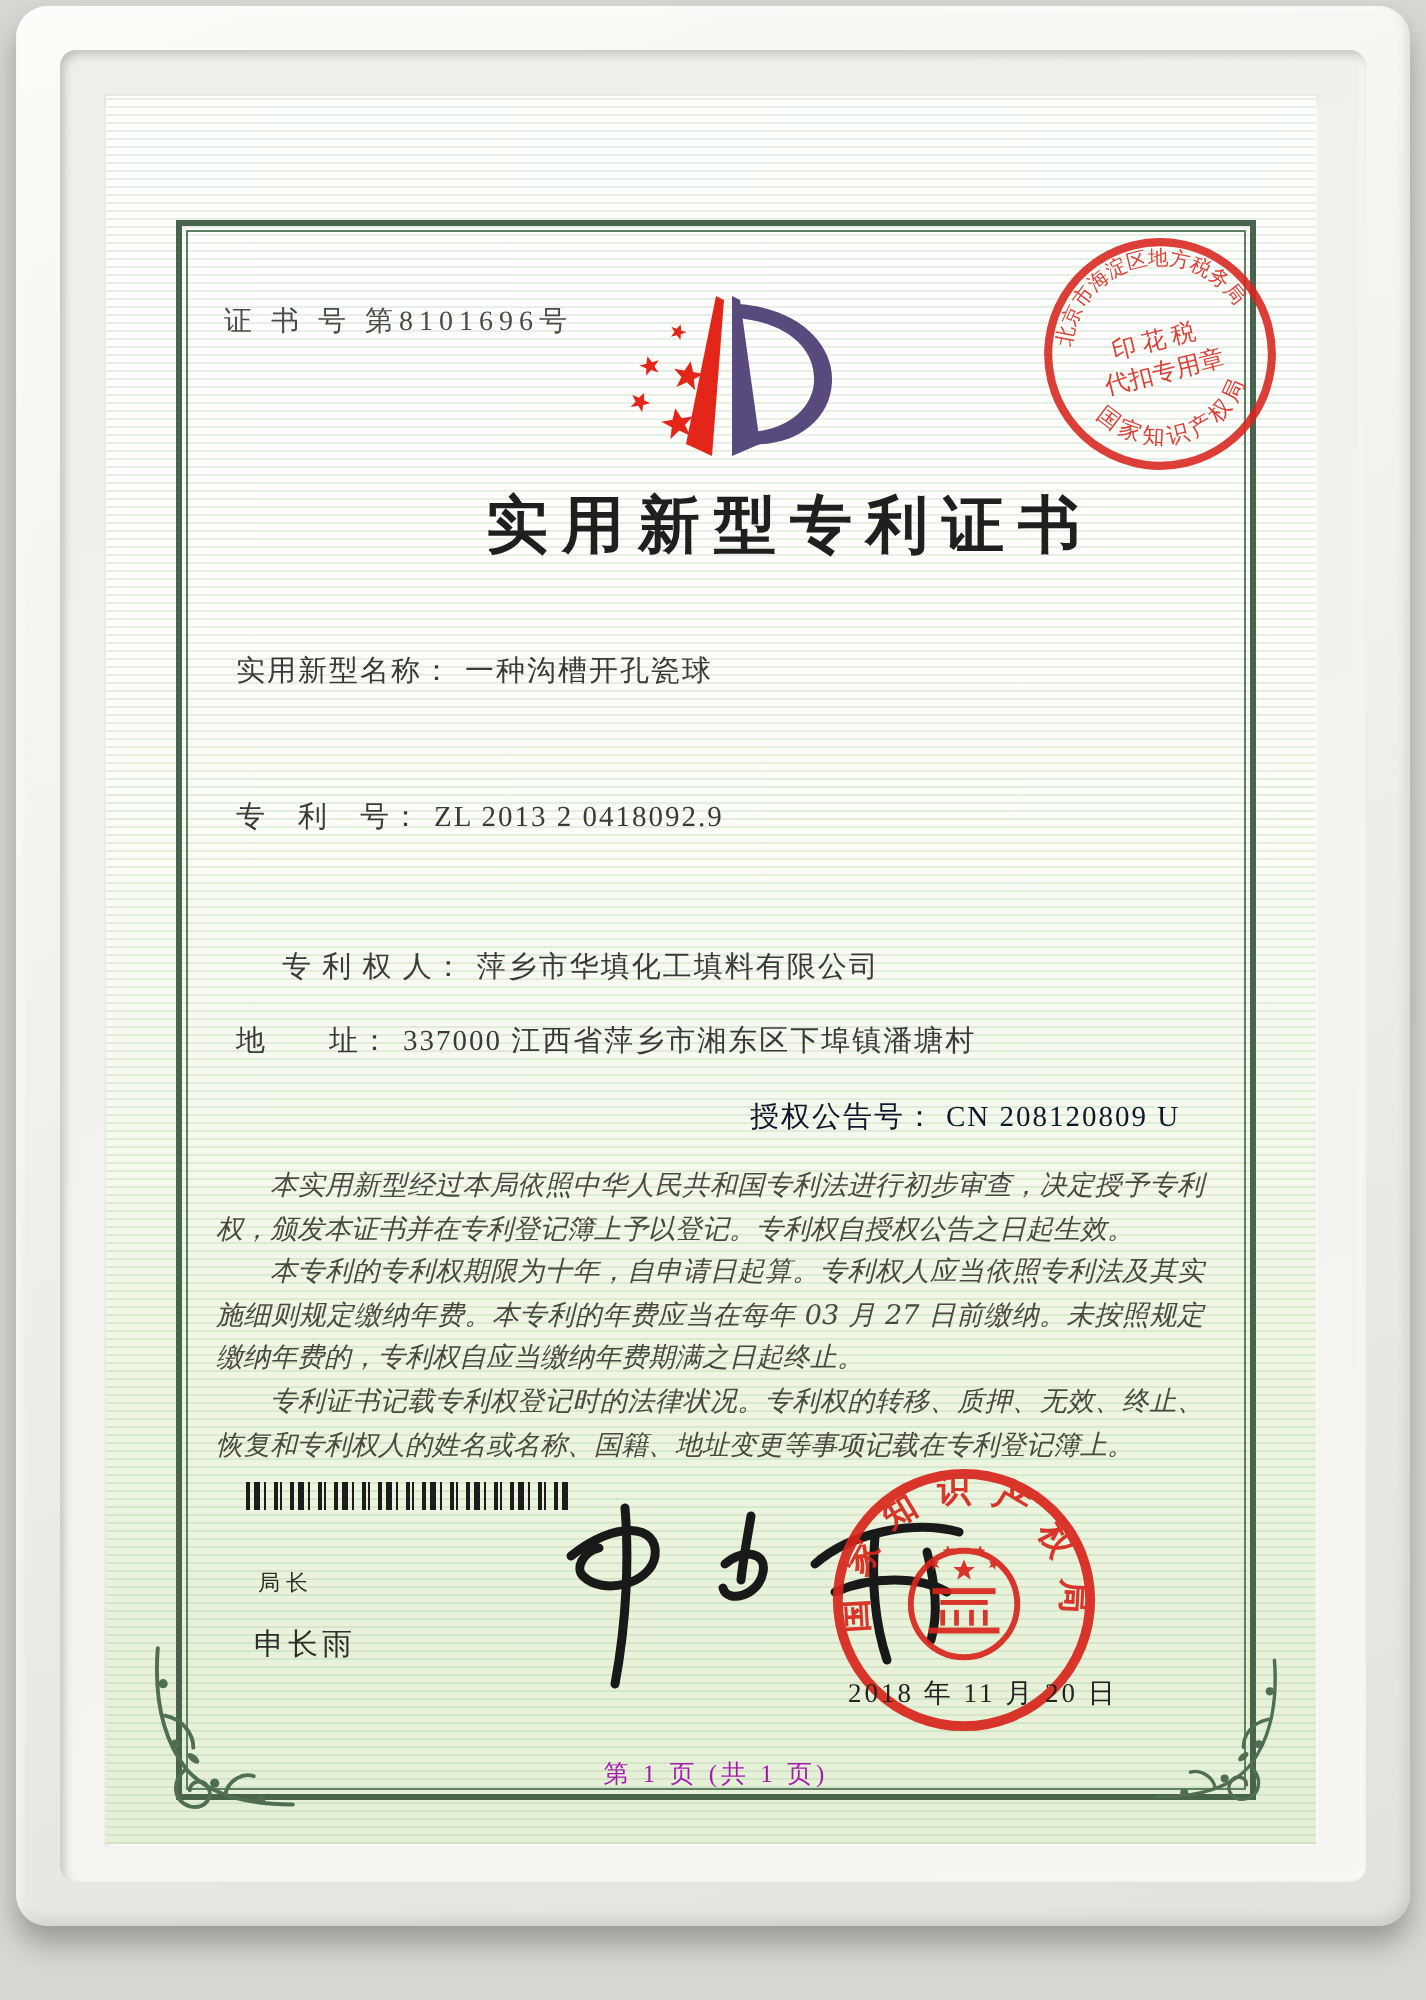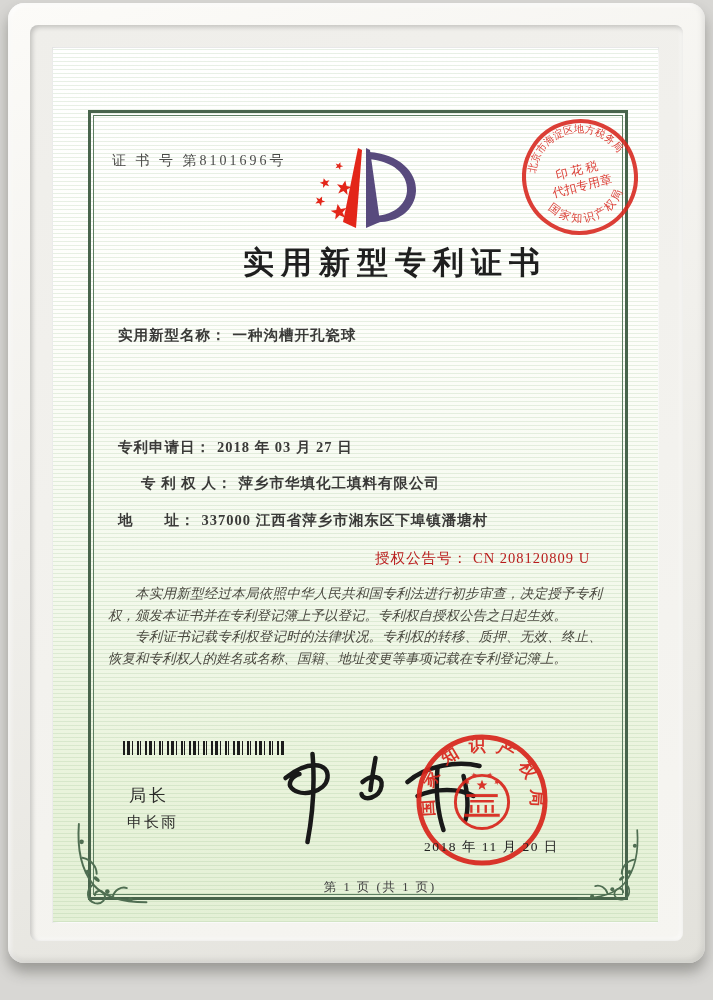--- a/index.html
+++ b/index.html
@@ -26,55 +26,55 @@
   
   .cert-border { position:absolute; left:88px; top:110px; width:540px; height:790px;
     border:3px solid #48644c; }
   .cert-border::after { content:""; position:absolute; inset:2px; border:1px solid #5e7f62; }
 
   .cert-no { position:absolute; left:112px; top:152px; font-size:14px; letter-spacing:3px; color:#4a4a48; }
 
   .title { position:absolute; left:88px; top:242px; width:614px; text-align:center;
     font-size:31px; font-weight:bold; letter-spacing:7px; color:#1f1f1f; }
 
-  .field-row { position:absolute; left:118px; font-size:14.5px; color:#3a3a38; letter-spacing:1px; white-space:nowrap;font-weight:bold; }
+  .field-row { position:absolute; left:118px; font-size:14.5px; color:#3a3a38; letter-spacing:1px; white-space:nowrap; }
   .field-row .fvalue { margin-left:6px; }
   .f0{top:326px;} .f1{top:363px;} .f2{top:399px;} .f3{top:438px;} .f4{top:474px;margin-left:23px;} .f5{top:511px;}
 
   .grant-left  { position:absolute; left:118px; top:549px; font-size:14.5px; color:#3a3a38; letter-spacing:1px; white-space:nowrap; }
-  .grant-right { position:absolute; left:375px; top:549px; font-size:14.5px; color:#b91c1c; letter-spacing:1px; white-space:nowrap; }
+  .grant-right { position:absolute; left:375px; top:549px; font-size:14.5px; color:#0f172a; letter-spacing:1px; white-space:nowrap; }
   .grant-left .fvalue, .grant-right .fvalue { margin-left:5px; }
 
   .paragraphs { position:absolute; left:108px; top:583px; width:494px; }
   .paragraphs p { font-size:13.5px; line-height:1.6; text-indent:2em; text-align:justify;
     font-style:italic; font-family:"DejaVu Serif", serif; color:#4a4940; margin:0; }
 
   .barcode { position:absolute; left:123px; top:741px; width:162px; height:14px;
     background:repeating-linear-gradient(90deg,
       #1c1c1c 0 2px, transparent 2px 4px, #1c1c1c 4px 7px, transparent 7px 9px,
       #1c1c1c 9px 10px, transparent 10px 14px, #1c1c1c 14px 16px, transparent 16px 17px,
       #1c1c1c 17px 18px, transparent 18px 22px); }
 
   .signer-title { position:absolute; left:129px; top:784px; font-family:Liberation Mono, monospace;
-    font-size:17px; color:#2d2d2b; letter-spacing:3px; }
+    font-size:11px; color:#2d2d2b; letter-spacing:3px; }
   .signer-name  { position:absolute; left:127px; top:813px; font-family:"Liberation Sans", sans-serif;
     font-size:15px; color:#2d2d2b; letter-spacing:2px; }
 
   .signature { position:absolute; left:265px; top:748px; width:245px; height:100px; }
 
   .main-seal { position:absolute; left:413px; top:731px; width:138px; height:138px; opacity:0.92; }
   .seal-date { position:absolute; left:424px; top:838px; font-size:13.5px; letter-spacing:1.5px; color:#232323; }
 
   .stamp-seal { position:absolute; left:519px; top:116px; width:122px; height:122px;
     transform:rotate(-14deg); opacity:0.88; }
 
   .logo { position:absolute; left:303px; top:142px; width:130px; height:95px; }
 
   .footer { position:absolute; left:88px; top:879px; width:540px; text-align:center;
-    font-size:12.5px; letter-spacing:2px; color:#404040;margin-left:22px; }
+    font-size:12.5px; letter-spacing:2px; color:#a21caf; }
 
   .flourish-left  { position:absolute; left:70px;  top:822px; width:80px; height:85px; }
   .flourish-right { position:absolute; left:575px; top:828px; width:70px; height:75px; transform:scaleX(-1); }
 </style>
 </head>
 <body>
 
 <div class="stage">
 
   <div class="frame">
@@ -120,36 +120,37 @@
       </text>
       <text x="60" y="57" font-size="12" fill="#d8251c" text-anchor="middle" letter-spacing="3">印花税</text>
       <text x="60" y="73" font-size="12" fill="#d8251c" text-anchor="middle">代扣专用章</text>
     </svg>
 
     <h1 class="title">实用新型专利证书</h1>
 
     <div class="field-row f0">
       <span class="flabel">实用新型名称：</span><span class="fvalue">一种沟槽开孔瓷球</span>
     </div>
-    <div class="field-row f3">
-      <span class="flabel">专利申请日：</span><span class="fvalue">2018 年 03 月 27 日</span>
+    <div class="field-row f2">
+      <span class="flabel">专　利　号：</span><span class="fvalue">ZL 2013 2 0418092.9</span>
     </div>
     <div class="field-row f4">
       <span class="flabel">专 利 权 人：</span><span class="fvalue">萍乡市华填化工填料有限公司</span>
     </div>
     <div class="field-row f5">
       <span class="flabel">地　　址：</span><span class="fvalue">337000 江西省萍乡市湘东区下埠镇潘塘村</span>
     </div>
 
     <div class="grant-right">
       <span class="flabel">授权公告号：</span><span class="fvalue">CN 208120809 U</span>
     </div>
 
     <div class="paragraphs">
       <p>本实用新型经过本局依照中华人民共和国专利法进行初步审查，决定授予专利权，颁发本证书并在专利登记簿上予以登记。专利权自授权公告之日起生效。</p>
+      <p>本专利的专利权期限为十年，自申请日起算。专利权人应当依照专利法及其实施细则规定缴纳年费。本专利的年费应当在每年 03 月 27 日前缴纳。未按照规定缴纳年费的，专利权自应当缴纳年费期满之日起终止。</p>
       <p>专利证书记载专利权登记时的法律状况。专利权的转移、质押、无效、终止、恢复和专利权人的姓名或名称、国籍、地址变更等事项记载在专利登记簿上。</p>
     </div>
 
     <div class="barcode"></div>
 
     <div class="signer-title">局长</div>
     <div class="signer-name">申长雨</div>
 
     <svg class="signature" viewBox="0 0 240 100">
       <g fill="none" stroke="#191919" stroke-width="4.5" stroke-linecap="round">

